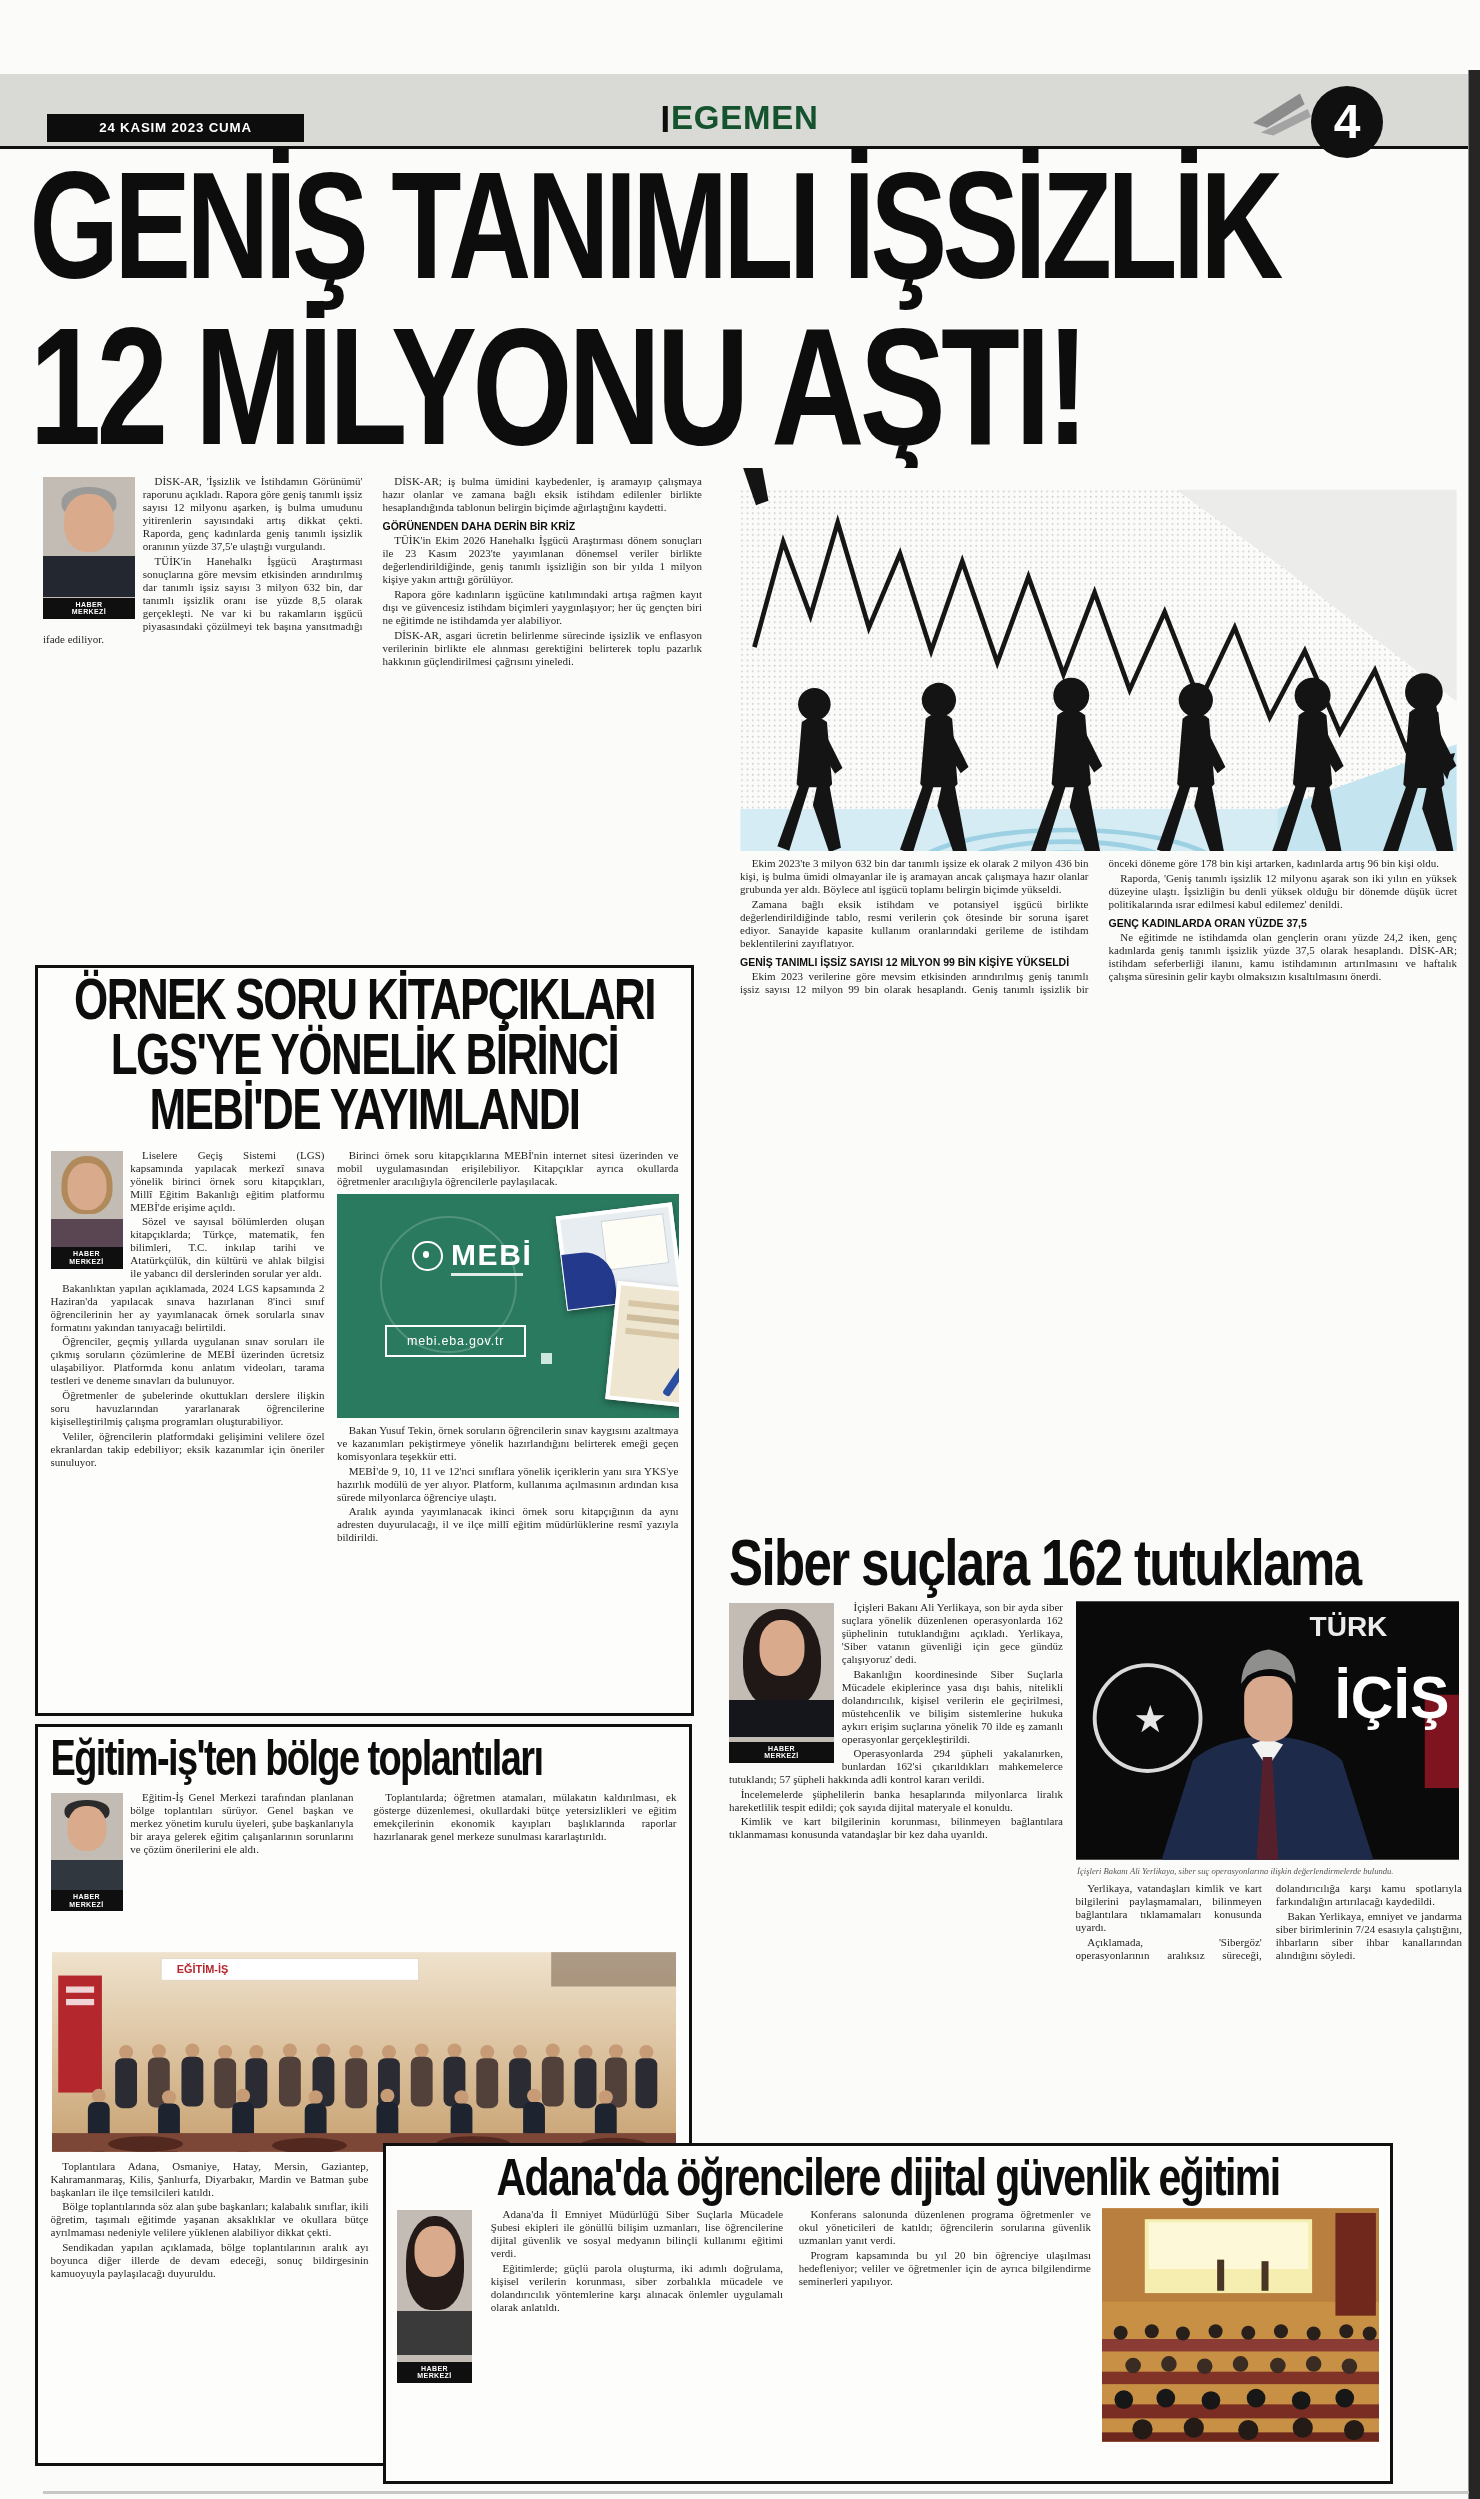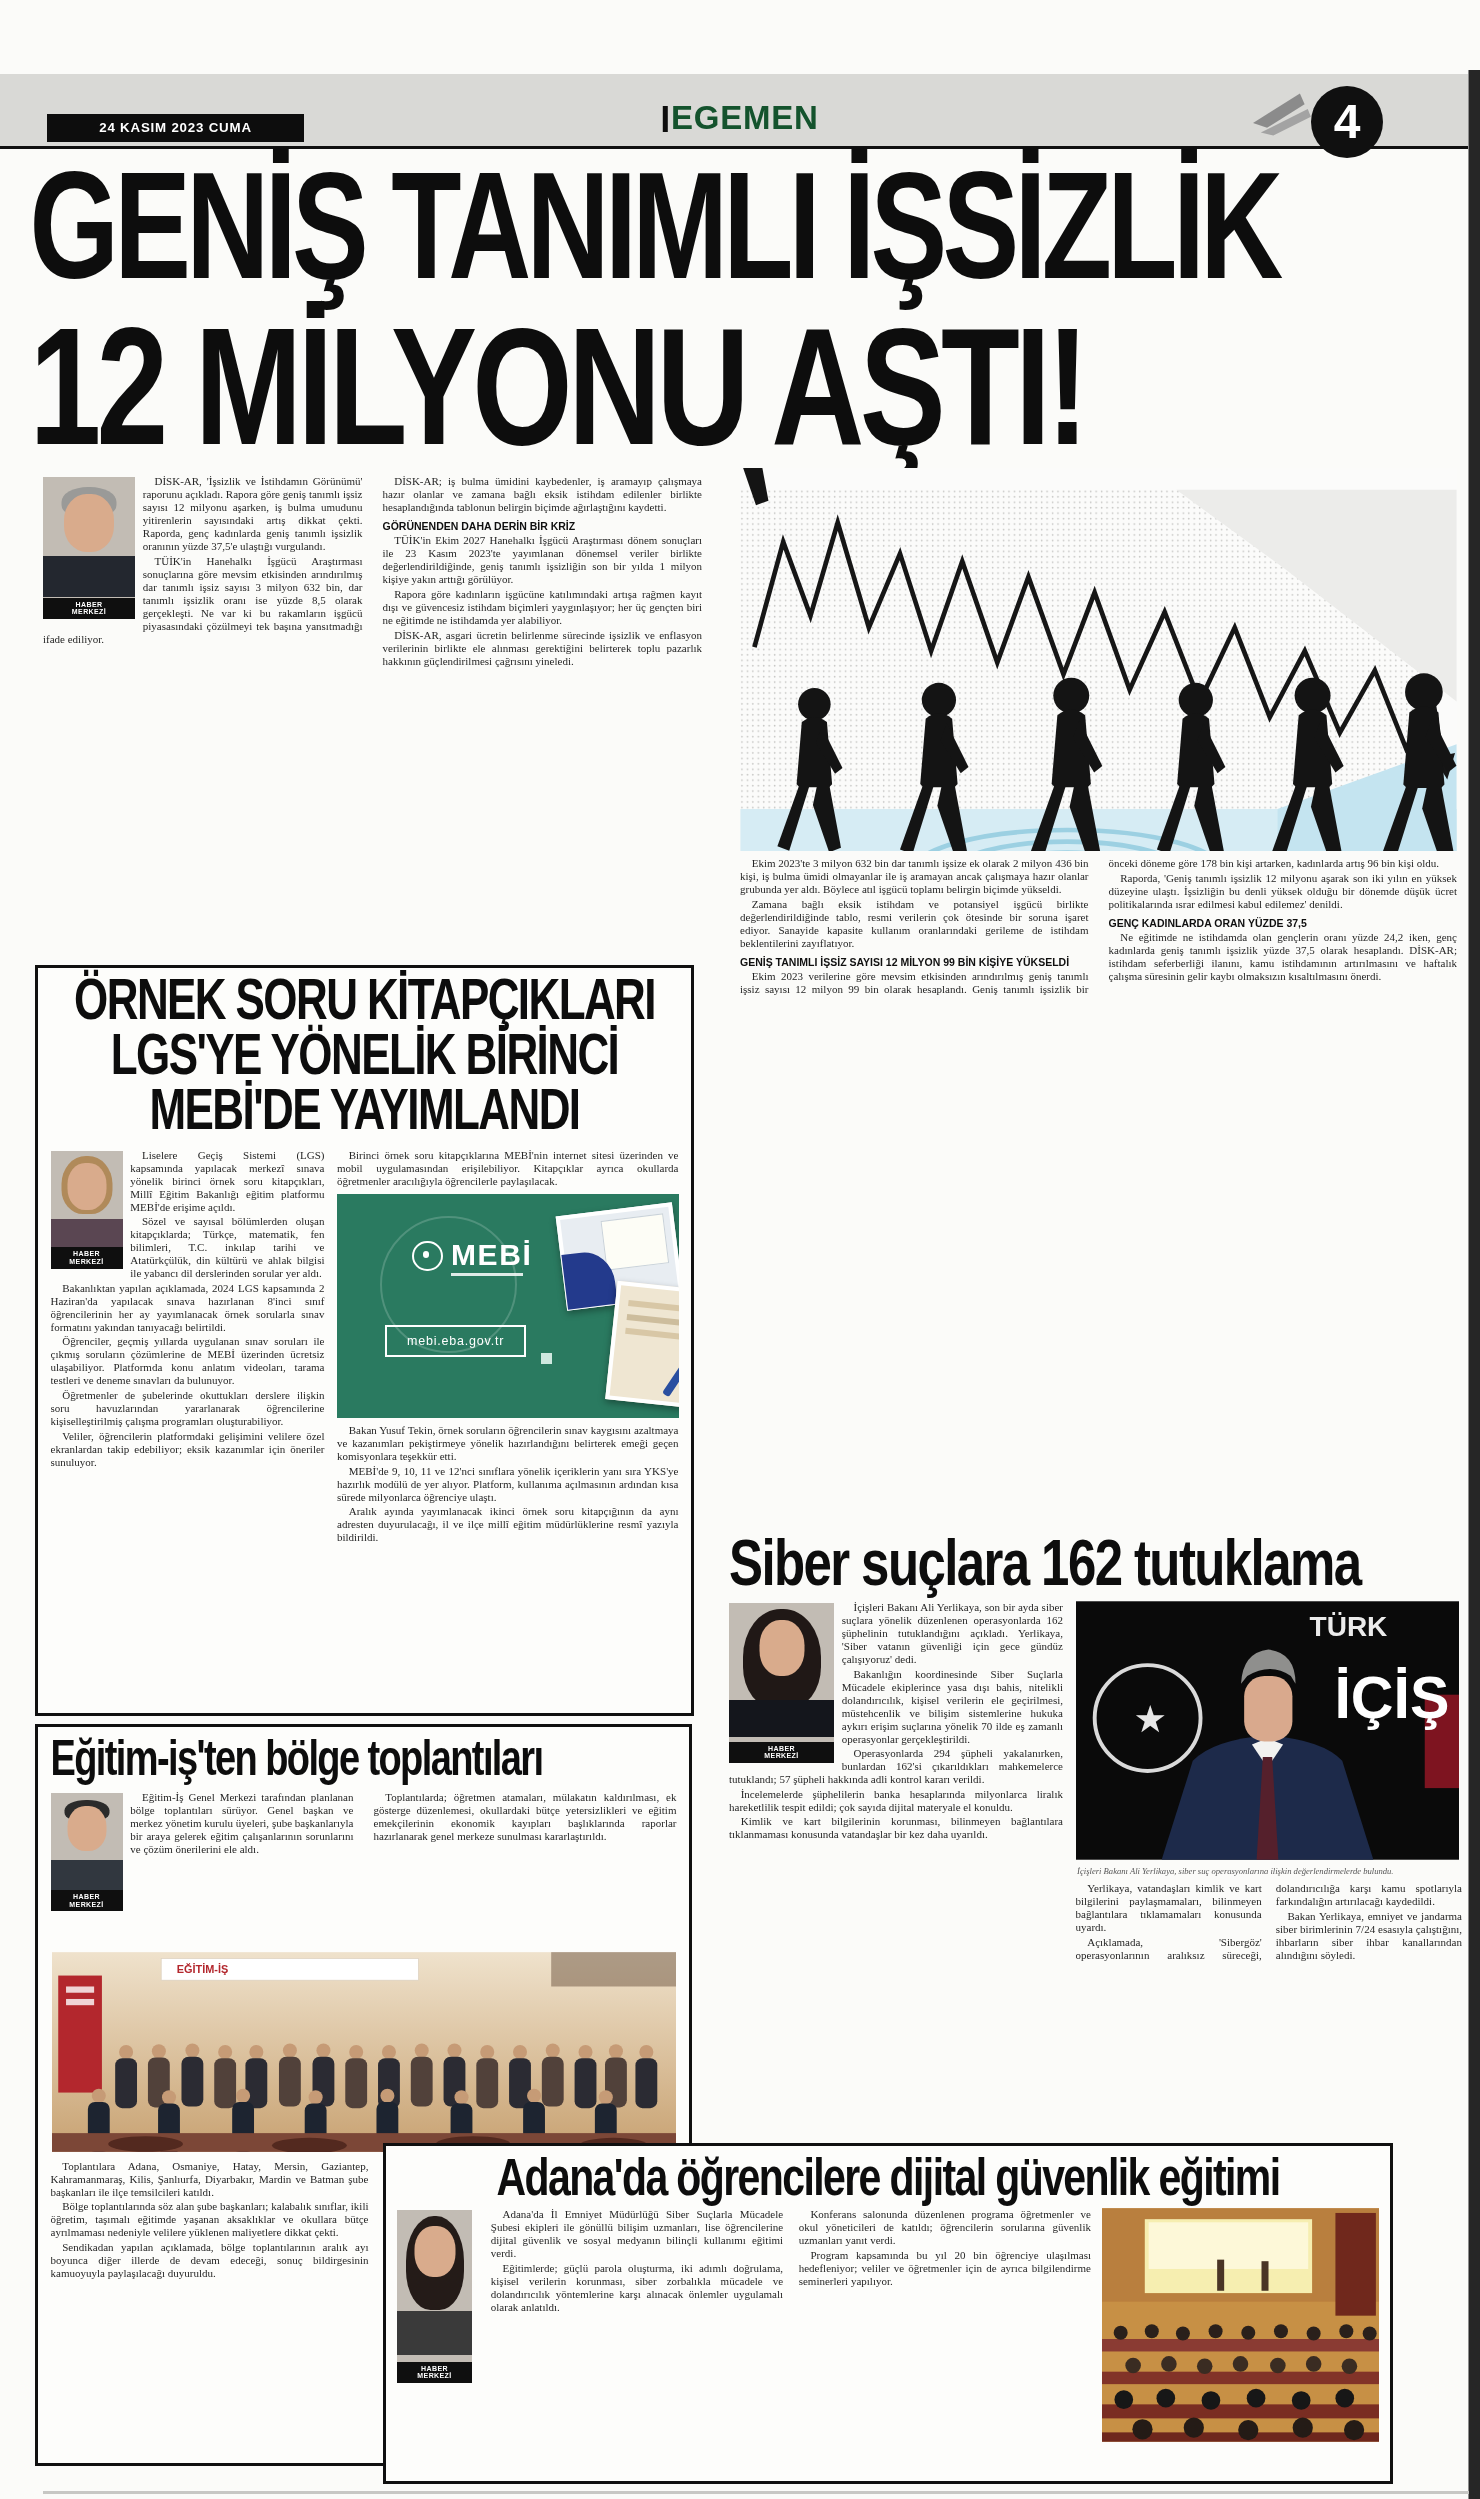--- a/index.html
+++ b/index.html
@@ -140,21 +140,21 @@
       <div class="hair"></div>
       <div class="face"></div>
       <div class="torso"></div>
       <div class="plate"><span>HABER</span><br><span>MERKEZİ</span></div>
     </div>
 
   <p class="bp">DİSK-AR, 'İşsizlik ve İstihdamın Görünümü' raporunu açıkladı. Rapora göre geniş tanımlı işsiz sayısı 12 milyonu aşarken, iş bulma umudunu yitirenlerin sayısındaki artış dikkat çekti. Raporda, genç kadınlarda geniş tanımlı işsizlik oranının yüzde 37,5'e ulaştığı vurgulandı.</p>
       <p class="bp">TÜİK'in Hanehalkı İşgücü Araştırması sonuçlarına göre mevsim etkisinden arındırılmış dar tanımlı işsiz sayısı 3 milyon 632 bin, dar tanımlı işsizlik oranı ise yüzde 8,5 olarak gerçekleşti. Ne var ki bu rakamların işgücü piyasasındaki çözülmeyi tek başına yansıtmadığı ifade ediliyor.</p>
       <p class="bp">DİSK-AR; iş bulma ümidini kaybedenler, iş aramayıp çalışmaya hazır olanlar ve zamana bağlı eksik istihdam edilenler birlikte hesaplandığında tablonun belirgin biçimde ağırlaştığını kaydetti.</p>
       <p class="bp sub">GÖRÜNENDEN DAHA DERİN BİR KRİZ</p>
-      <p class="bp">TÜİK'in Ekim 2027 Hanehalkı İşgücü Araştırması dönem sonuçları ile 23 Kasım 2023'te yayımlanan dönemsel veriler birlikte değerlendirildiğinde, geniş tanımlı işsizliğin son bir yılda 1 milyon kişiye yakın arttığı görülüyor.</p>
+      <p class="bp">TÜİK'in Ekim 2026 Hanehalkı İşgücü Araştırması dönem sonuçları ile 23 Kasım 2023'te yayımlanan dönemsel veriler birlikte değerlendirildiğinde, geniş tanımlı işsizliğin son bir yılda 1 milyon kişiye yakın arttığı görülüyor.</p>
       <p class="bp">Rapora göre kadınların işgücüne katılımındaki artışa rağmen kayıt dışı ve güvencesiz istihdam biçimleri yaygınlaşıyor; her üç gençten biri ne eğitimde ne istihdamda yer alabiliyor.</p>
       <p class="bp">DİSK-AR, asgari ücretin belirlenme sürecinde işsizlik ve enflasyon verilerinin birlikte ele alınması gerektiğini belirterek toplu pazarlık hakkının güçlendirilmesi çağrısını yineledi.</p>
     </div>
 
   <div class="illo">
     <svg width="717" height="383" viewBox="0 0 920 492">
       <defs>
         <pattern id="ht" width="7" height="7" patternUnits="userSpaceOnUse">
             <circle cx="2" cy="2" r="1.1" fill="#c6c6c4"></circle>
           </pattern>
@@ -366,21 +366,21 @@
       </g>
       <rect x="0" y="232" width="800" height="24" fill="#7c4737"></rect>
       <ellipse cx="120" cy="246" rx="48" ry="10" fill="#53291f"></ellipse>
       <ellipse cx="330" cy="248" rx="48" ry="10" fill="#53291f"></ellipse>
       <ellipse cx="540" cy="246" rx="48" ry="10" fill="#53291f"></ellipse>
       <ellipse cx="720" cy="248" rx="44" ry="10" fill="#53291f"></ellipse>
     </svg>
     <div class="egi-bottom">
 
     <p class="bp">Toplantılara Adana, Osmaniye, Hatay, Mersin, Gaziantep, Kahramanmaraş, Kilis, Şanlıurfa, Diyarbakır, Mardin ve Batman şube başkanları ile ilçe temsilcileri katıldı.</p>
-        <p class="bp">Bölge toplantılarında söz alan şube başkanları; kalabalık sınıflar, ikili öğretim, taşımalı eğitimde yaşanan aksaklıklar ve okullara bütçe ayrılmaması nedeniyle velilere yüklenen maliyetlere dikkat çekti.</p>
+        <p class="bp">Bölge toplantılarında söz alan şube başkanları; kalabalık sınıflar, ikili öğretim, taşımalı eğitimde yaşanan aksaklıklar ve okullara bütçe ayrılmaması nedeniyle velilere yüklenen alabiliyor dikkat çekti.</p>
         <p class="bp">Sendikadan yapılan açıklamada, bölge toplantılarının aralık ayı boyunca diğer illerde de devam edeceği, sonuç bildirgesinin kamuoyuyla paylaşılacağı duyuruldu.</p>
       </div>
   </div>
 
   <div class="abox adanabox">
     <div class="adanahead"><span class="cond h-adana">Adana'da öğrencilere dijital güvenlik eğitimi</span></div>
     <div class="adana-content">
       <div class="portrait pt-adana" style="float:none;flex:0 0 auto;">
         <div class="hair"></div>
         <div class="face"></div>

